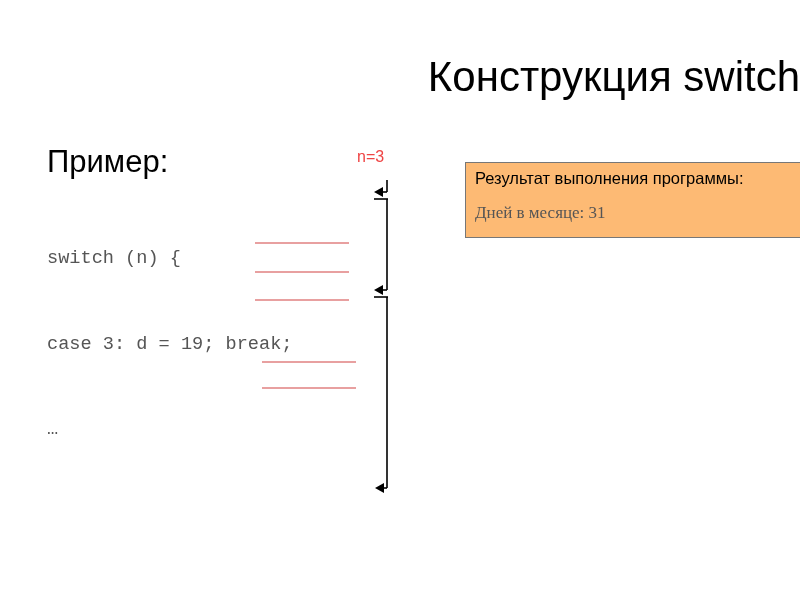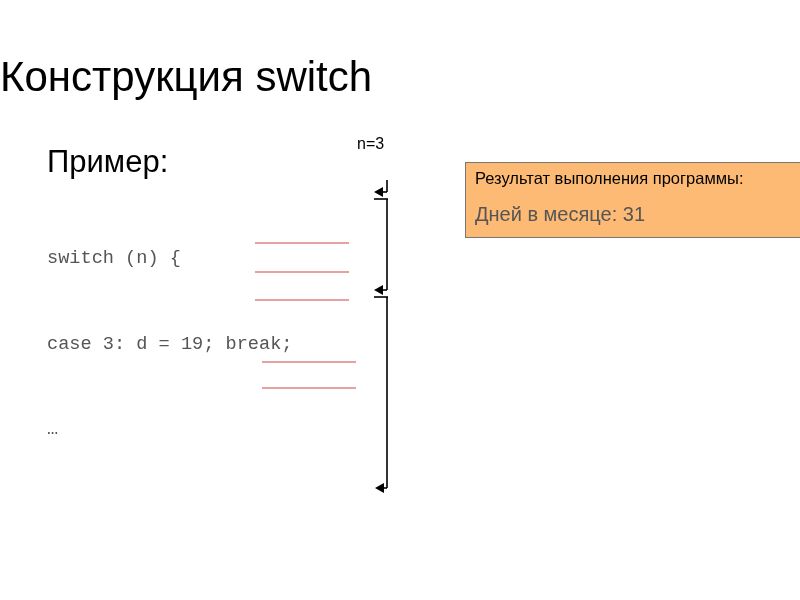--- a/index.html
+++ b/index.html
@@ -1,48 +1,48 @@
 <!DOCTYPE html>
 <html><head>
   <meta charset="utf-8">
   <style>
     html, body { margin: 0; padding: 0; background: #ffffff; }
     body { width: 800px; height: 600px; position: relative; overflow: hidden; }
     .title {
-      position: absolute; left: 0; top: 47px; width: 800px; text-align: left;
+      position: absolute; left: 0; top: 47px; width: 800px; text-align: right;
       font-family: "Liberation Sans", sans-serif; font-size: 42px; color: #000;
       line-height: 60px; padding-left: 0;
     }
     .title span { position: relative; left: 0; }
     .subhead {
       position: absolute; left: 47px; top: 142px;
       font-family: Liberation Sans, sans-serif; font-size: 31px; color: #000;
       line-height: 40px;
     }
     .code {
       position: absolute; left: 47px; top: 188px;
       font-family: "Liberation Mono", monospace; font-size: 18.6px; color: #555;
       line-height: 28.5px; white-space: pre;
     }
     .code div { height: 28.5px; }
     .nlabel {
-      position: absolute; left: 357px; top: 135px;
-      font-family: "Liberation Sans", sans-serif; font-size: 16px; color: #000000;
+      position: absolute; left: 357px; top: 148px;
+      font-family: "Liberation Sans", sans-serif; font-size: 16px; color: #ef4444;
     }
     .result {
       position: absolute; left: 418px; top: 162px; width: 352px; height: 76px;
       border: 1px solid #777; box-sizing: border-box; background: #fdba74; margin-left: 47px;
     }
     .result-title {
       position: absolute; left: 9px; top: 6px;
       font-family: "Liberation Sans", sans-serif; font-size: 16.5px; color: #000;
     }
     .result-output {
       position: absolute; left: 9px; top: 40px;
-      font-family: Liberation Sans, sans-serif; font-size: 20px; color: #555;
+      font-family: Liberation Serif, serif; font-size: 17px; color: #555;
       white-space: pre;
     }
     svg.overlay { position: absolute; left: 0; top: 0; }
   </style>
 </head>
 <body>
 
 <div class="title">
   <span>Конструкция switch</span>
 </div>

